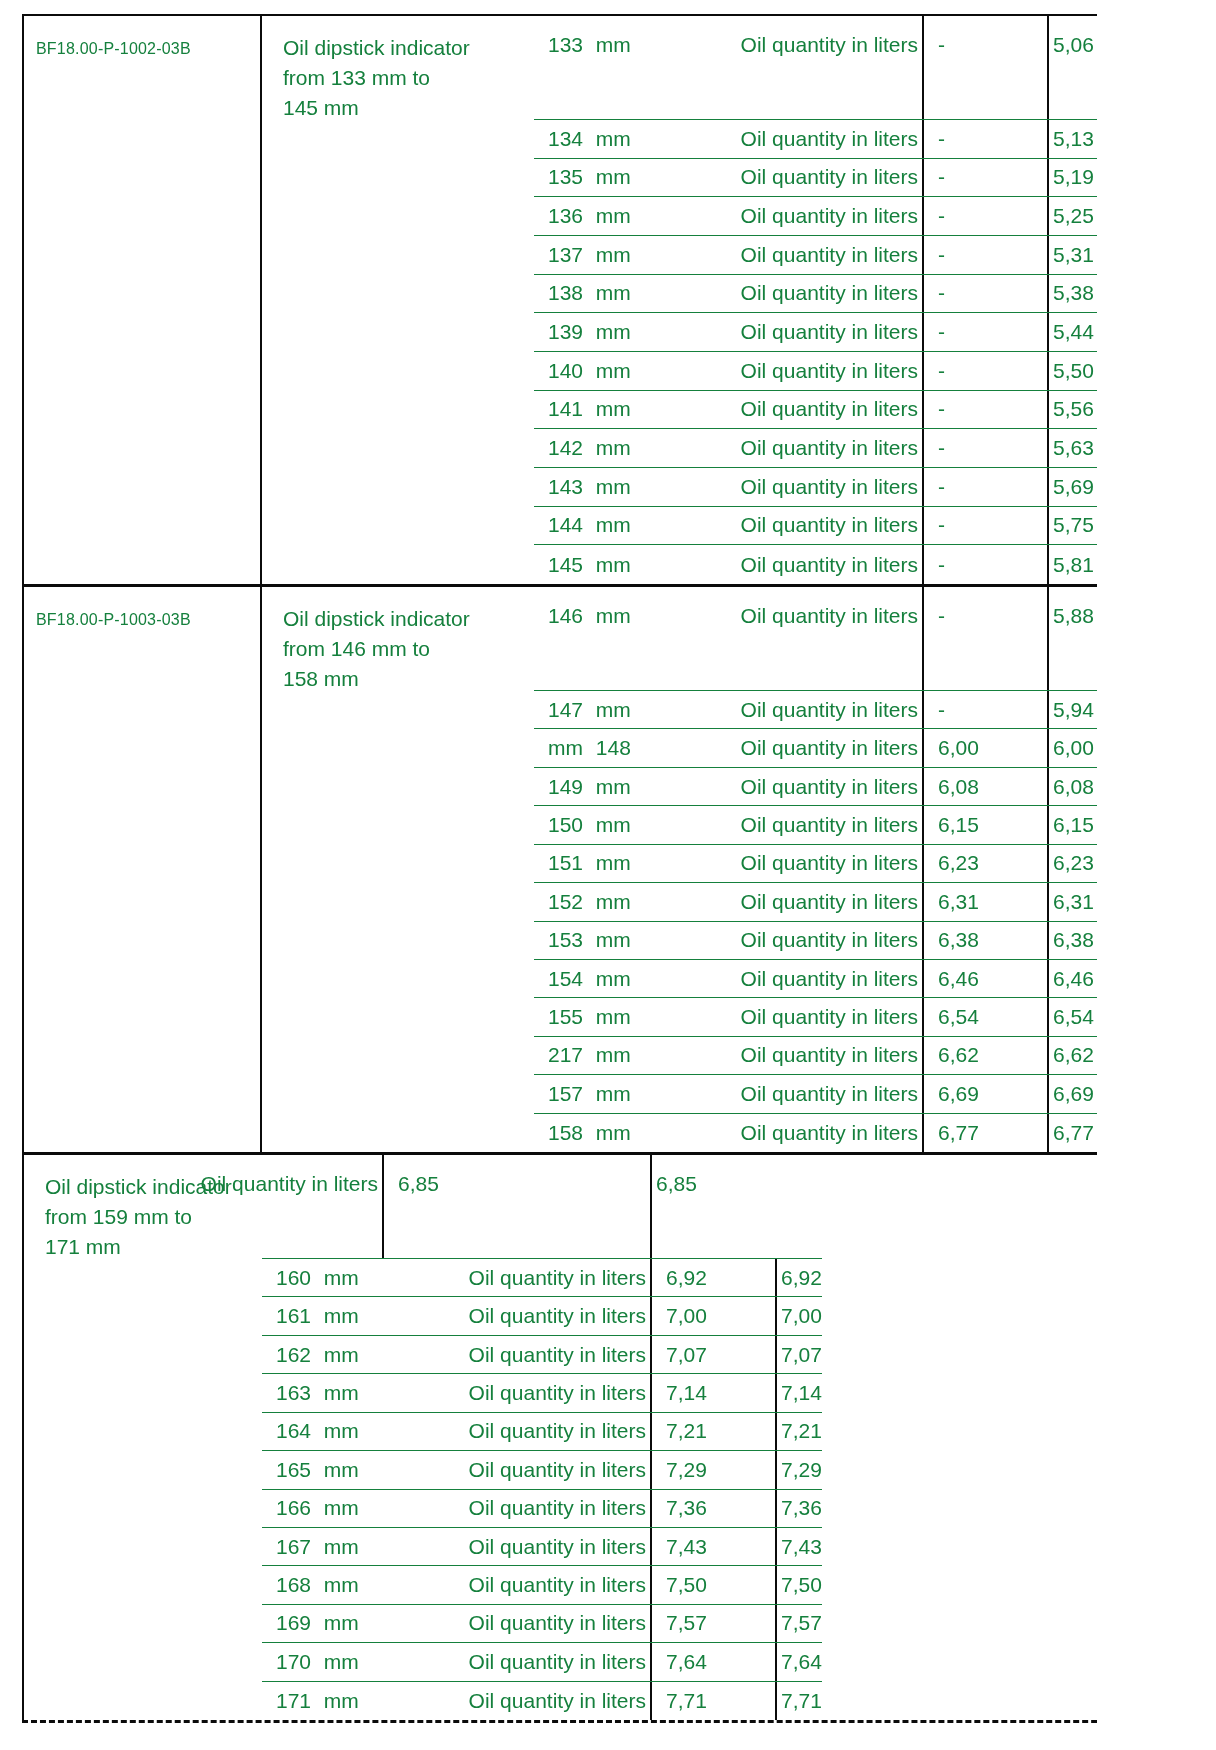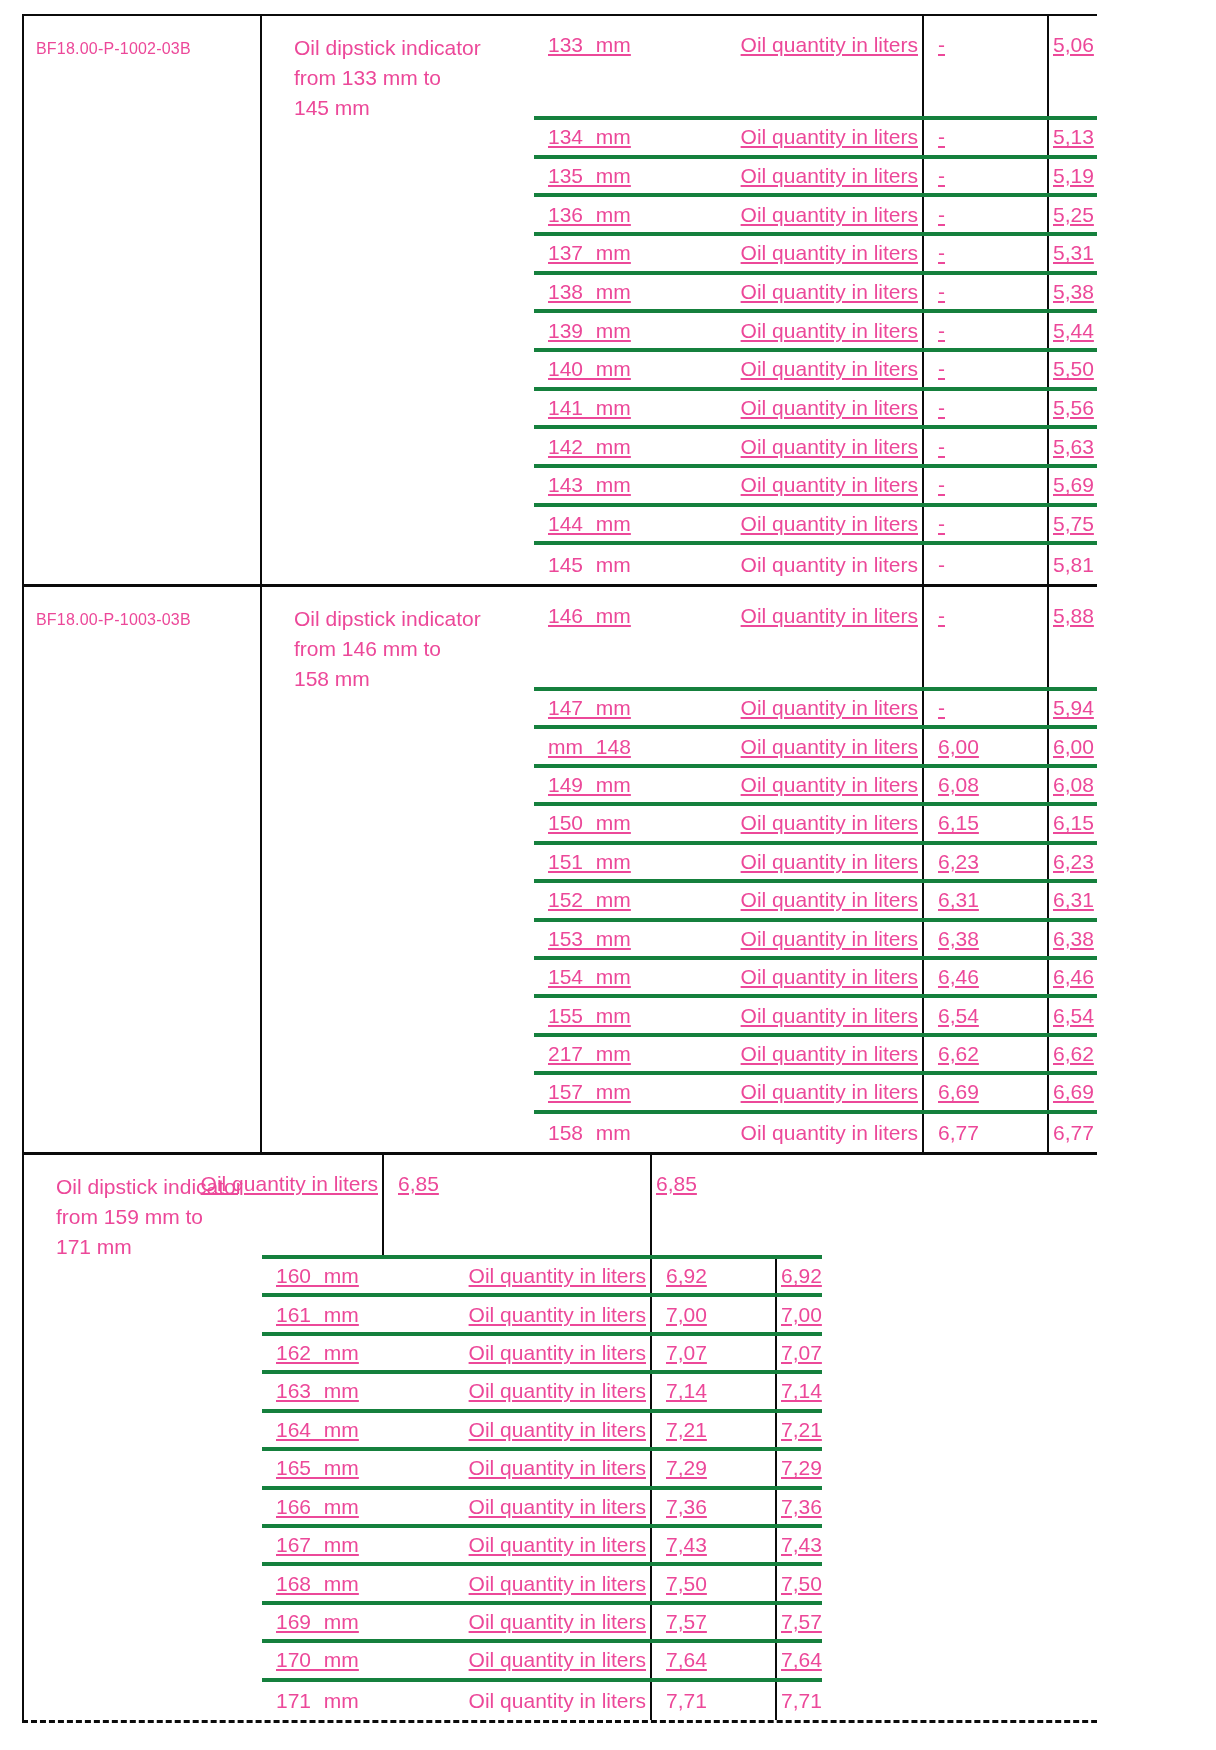--- a/index.html
+++ b/index.html
@@ -2,21 +2,21 @@
 <html><head>
 <meta charset="utf-8">
 <style>
   html,body { margin:0; padding:0; }
   .page {
     position: relative;
     width: 1097px;
     height: 1750px;
     background: #ffffff;
     font-family: "Liberation Sans", "DejaVu Sans", sans-serif;
-    color: #ec4899;
+    color: #15803d;
     overflow: hidden;
   }
   .doc-table {
     position: absolute;
     left: 22px;
     top: 14px;
     width: 1156px;
     box-sizing: border-box;
     border-left: 2px solid #0b0b0b;
     border-right: 2px solid #0b0b0b;
@@ -32,36 +32,36 @@
   }
   .section + .section { border-top: 3px solid #0b0b0b; }
   .cell { box-sizing: border-box; }
   .cell.code {
     border-right: 2px solid #0b0b0b;
     padding: 24px 8px 0 12px;
     font-size: 16px;
     letter-spacing: 0.2px;
   }
   .cell.desc {
-    padding: 17px 10px 0 32px;
+    padding: 17px 10px 0 21px;
     font-size: 21px;
     line-height: 30px;
     white-space: pre-line;
   }
   .rows {
     display: grid;
     grid-template-rows: 104px repeat(12, 1fr);
   }
   .row {
     display: grid;
     grid-template-columns: 120px 268px 125px 1fr;
     box-sizing: border-box;
     font-size: 21px;
   }
-  .row:not(:last-child) { border-bottom: 4px solid #15803d; text-decoration: underline; }
+  .row:not(:last-child) { border-bottom: 1px solid #15803d; }
   .row .c {
     display: flex;
     align-items: center;
     height: 100%;
     box-sizing: border-box;
     white-space: nowrap;
   }
   .row.first .c {
     align-items: flex-start;
     padding-top: 17px;

